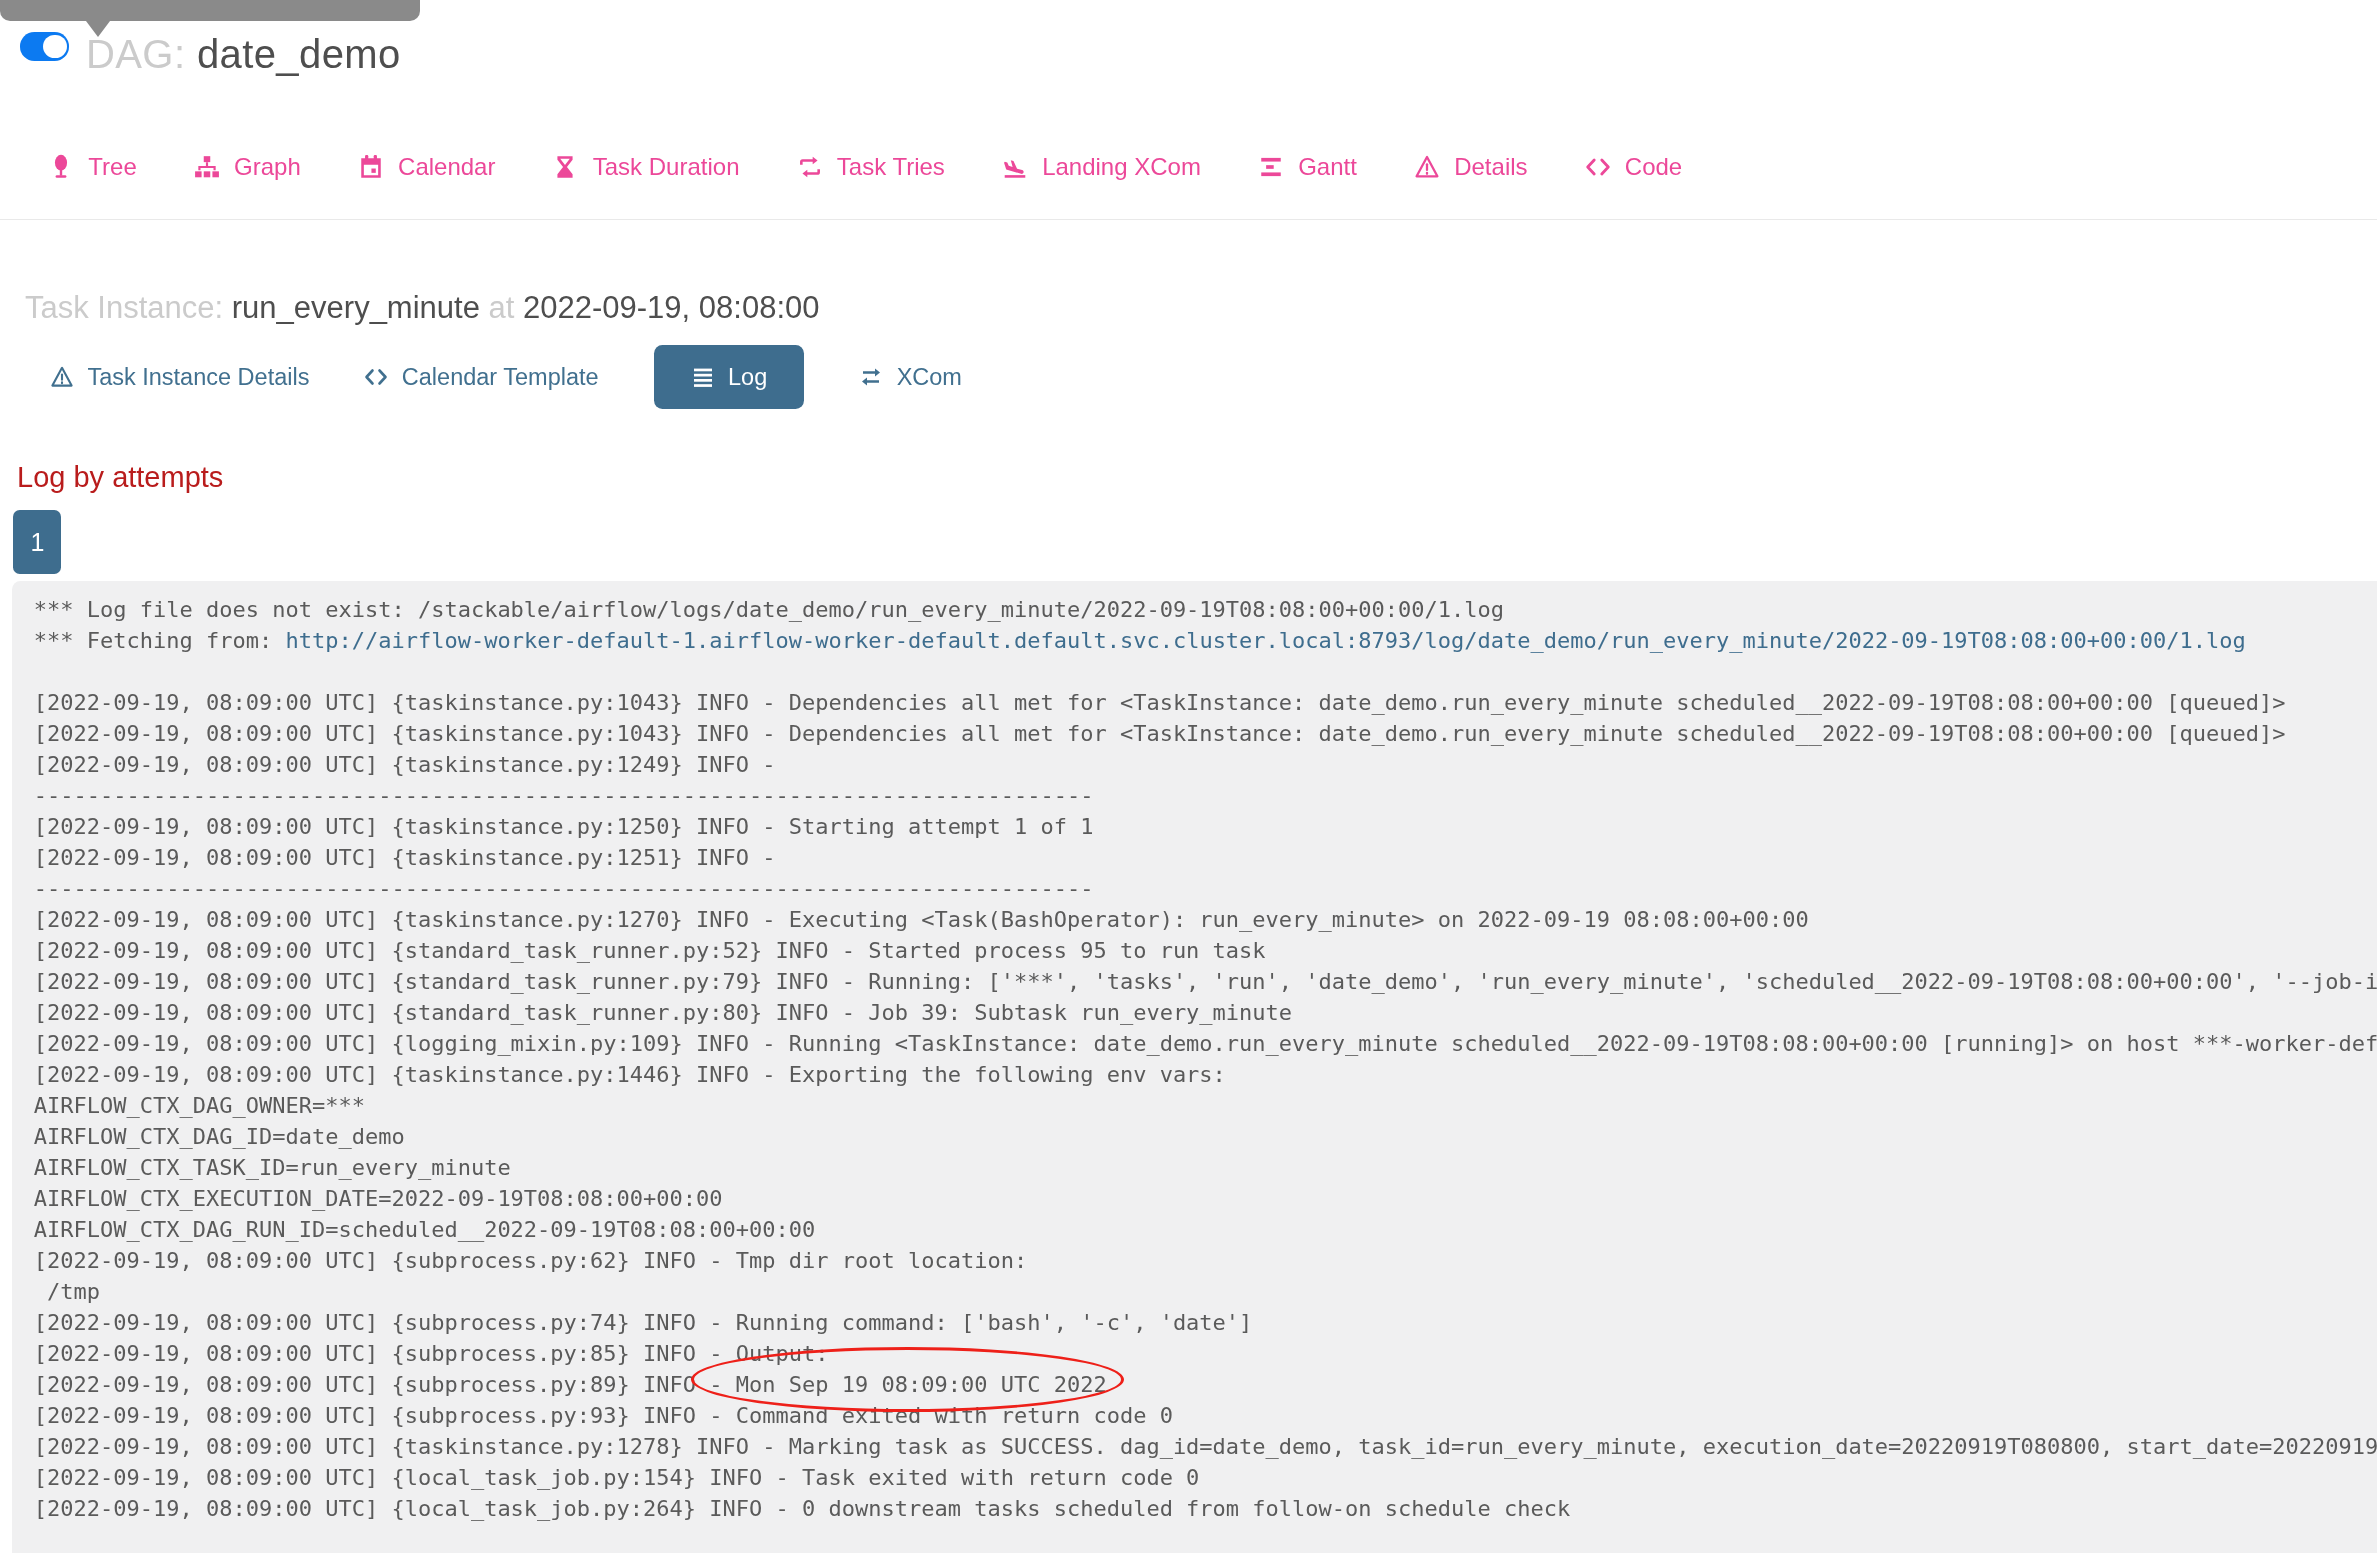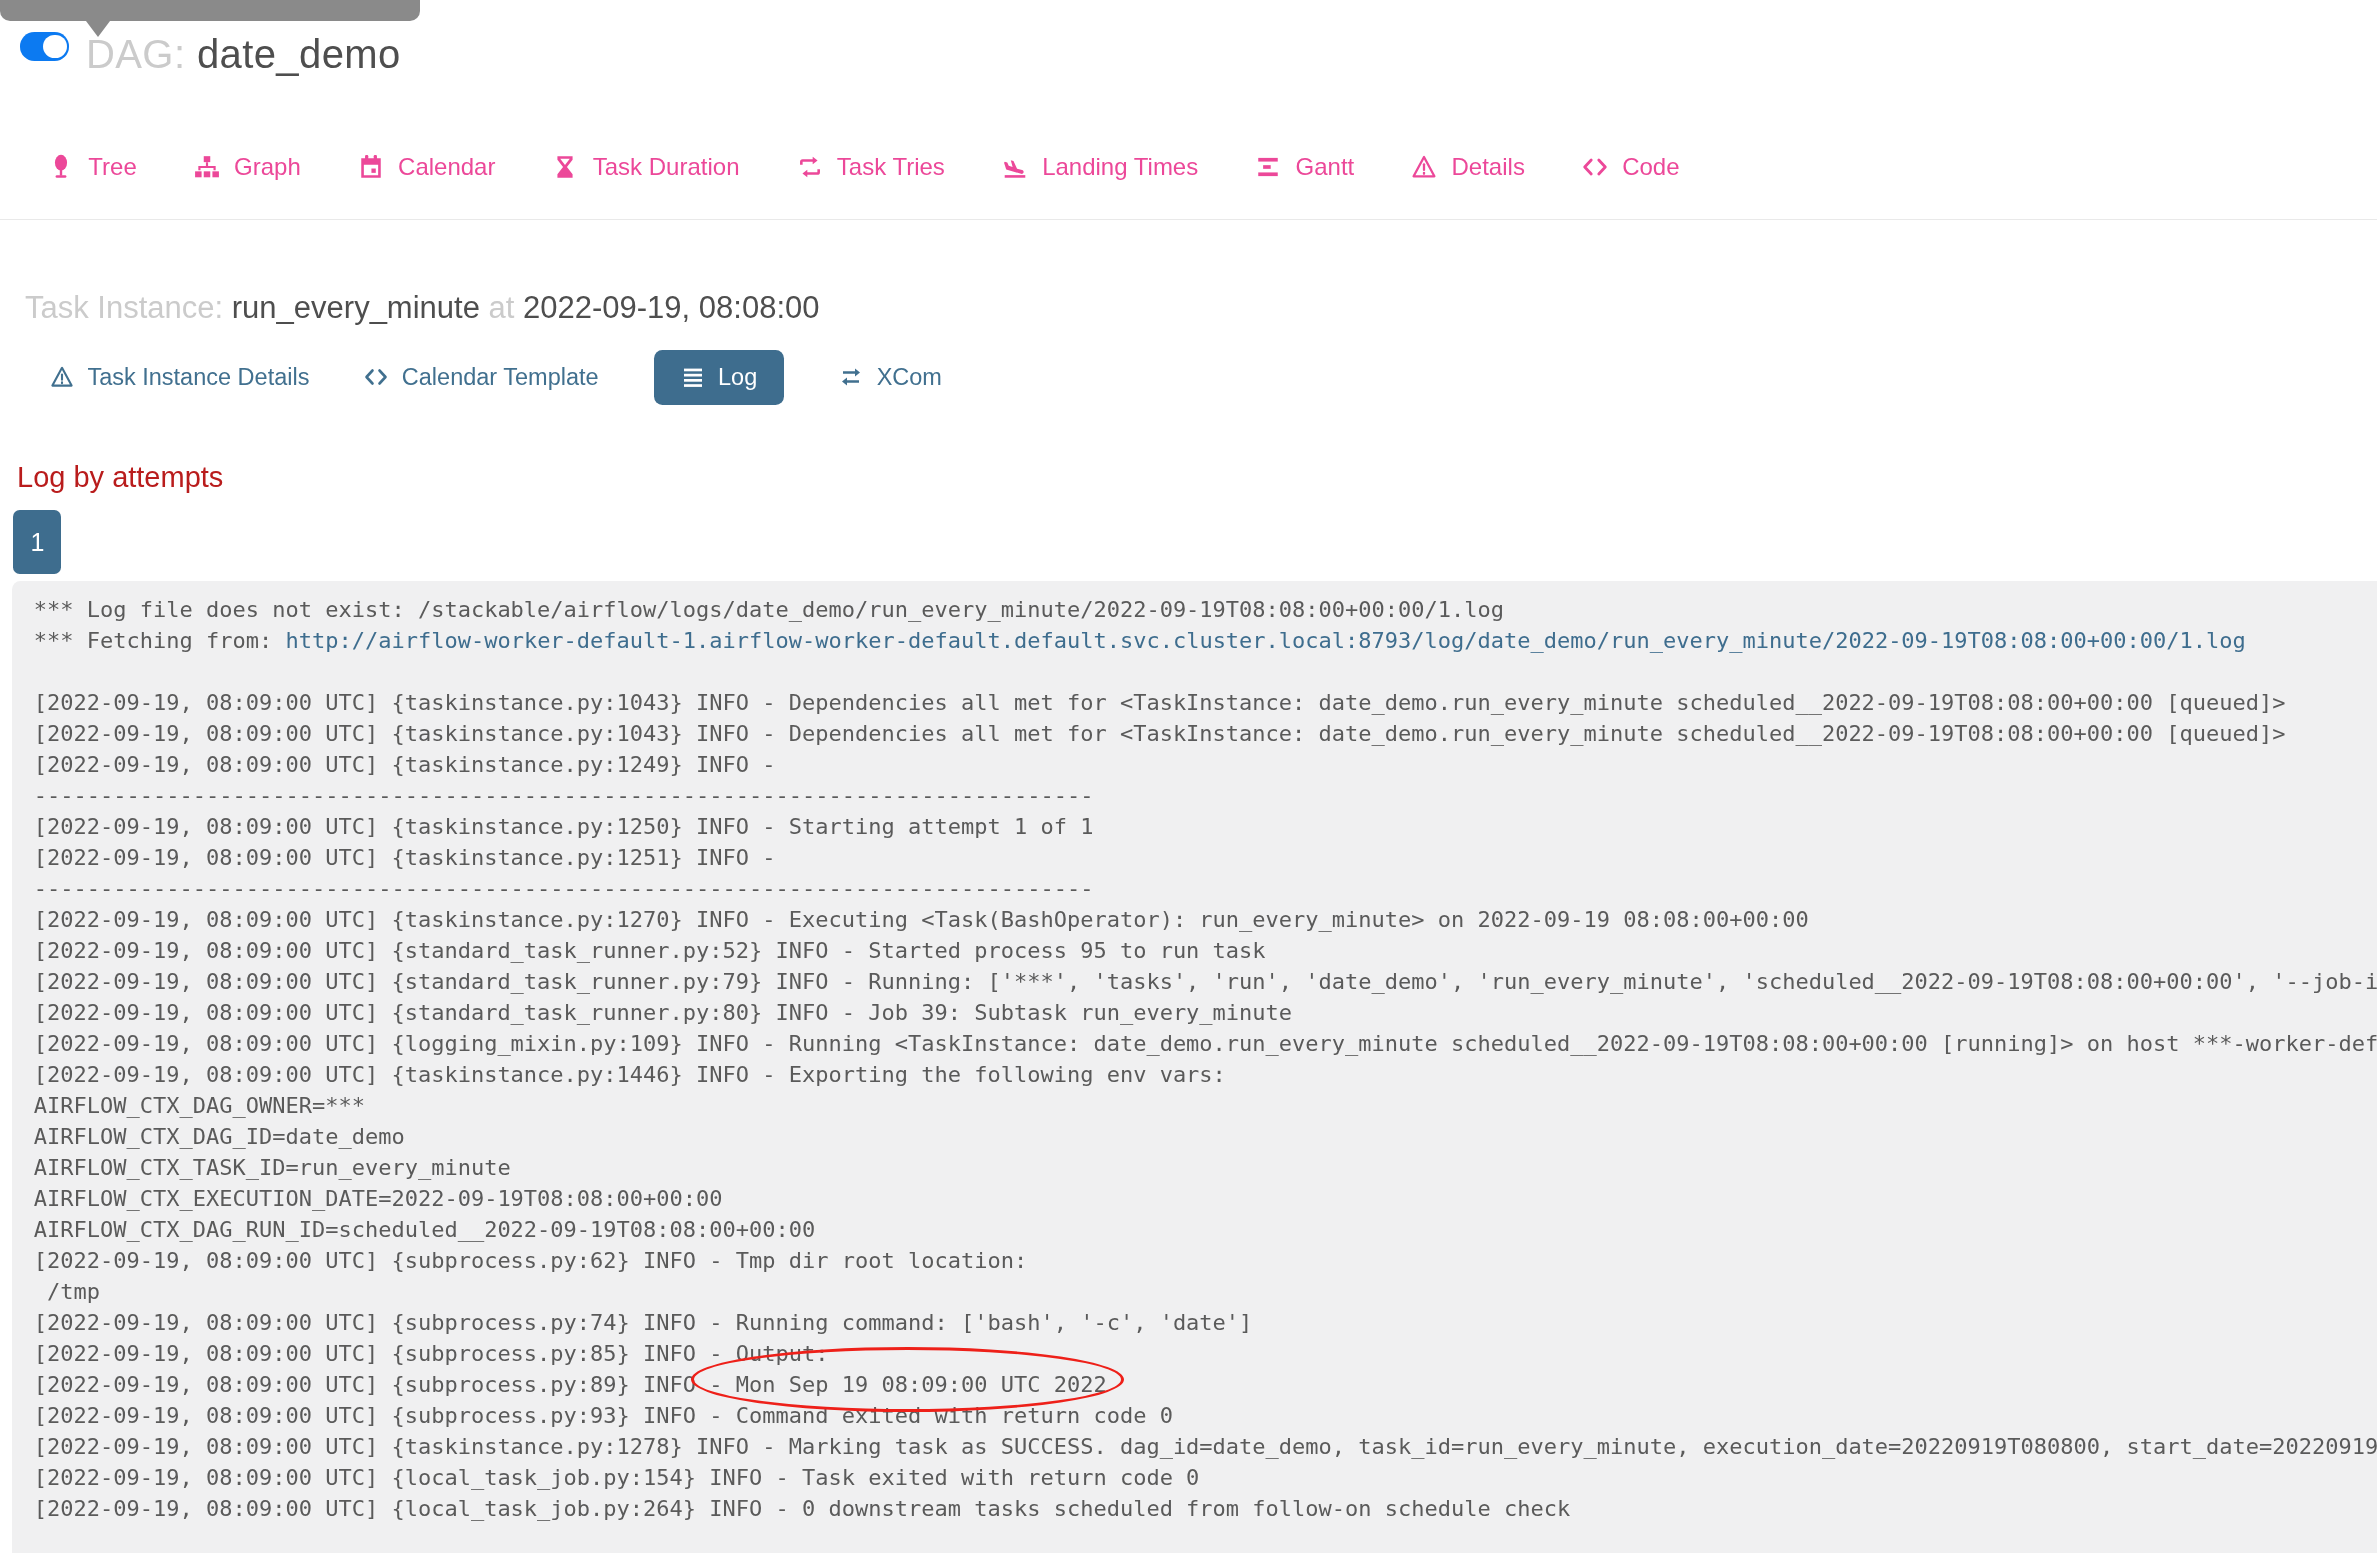--- a/index.html
+++ b/index.html
@@ -34,21 +34,21 @@
   .nav-tab .icon svg { width: 26px; height: 26px; display: block; }
 
   .divider { position: absolute; left: 0; top: 219px; width: 2377px; border-top: 1.7px solid #e9e9e9; }
 
   .ti-heading { position: absolute; left: 17px; top: 282px; margin: 8px; font-size: 31px; font-weight: 400; color: #4e4e4e; white-space: nowrap; }
 
   #sub-tabs { position: absolute; left: 50px; top: 344px; height: 66px; display: flex; align-items: center; gap: 55px; }
   .sub-tab { display: flex; align-items: center; gap: 13.4px; color: #41708f; font-size: 23.5px; cursor: pointer; white-space: nowrap; }
   .sub-tab .icon { display: inline-flex; }
   .sub-tab .icon svg { width: 24px; height: 24px; display: block; }
-  .sub-tab.active { background: #3e6d8e; color: #ffffff; border-radius: 8.4px; padding: 0 27px; height: 55px; }
+  .sub-tab.active { background: #3e6d8e; color: #ffffff; border-radius: 8.4px; padding: 0 37px; height: 64px; }
 
   .log-heading { position: absolute; left: 17px; top: 461px; margin: 0; font-size: 29px; font-weight: 400; color: #b91c1c; }
 
   #attempts { position: absolute; left: 13.4px; top: 510px; display: flex; gap: 8.4px; }
   .attempt-btn {
     min-width: 48px; height: 64px; background: #3e6d8e; color: #ffffff;
     font-family: "Liberation Sans", sans-serif; font-size: 25px;
     border: none; border-radius: 6.7px; display: flex; align-items: center; justify-content: center;
     padding: 0 13.4px; cursor: pointer;
   }
@@ -137,21 +137,21 @@
       </span>
       <span>Task Tries</span>
     </a>
     <a class="nav-tab">
       <span class="icon">
         <svg viewBox="0 0 24 24" fill="currentColor">
           <rect x="2.5" y="19.5" width="19" height="2.4"></rect>
           <path d="M2.6 7.2l2.3.6 1.3 3.1 3.6 1-1.7-6.1 2.5.7 3.3 7 4.7 1.3c1 .3 1.6 1.3 1.3 2.3-.3.9-1.3 1.5-2.2 1.2L3.9 14.2 1.9 8z"></path>
         </svg>
       </span>
-      <span>Landing Times</span>
+      <span>Landing XCom</span>
     </a>
     <a class="nav-tab">
       <span class="icon">
         <svg viewBox="0 0 24 24" fill="currentColor">
           <rect x="3" y="3.6" width="18" height="3.4"></rect>
           <rect x="7.5" y="10.3" width="7" height="3.4"></rect>
           <rect x="3" y="17" width="18" height="3.4"></rect>
         </svg>
       </span>
       <span>Gantt</span>

